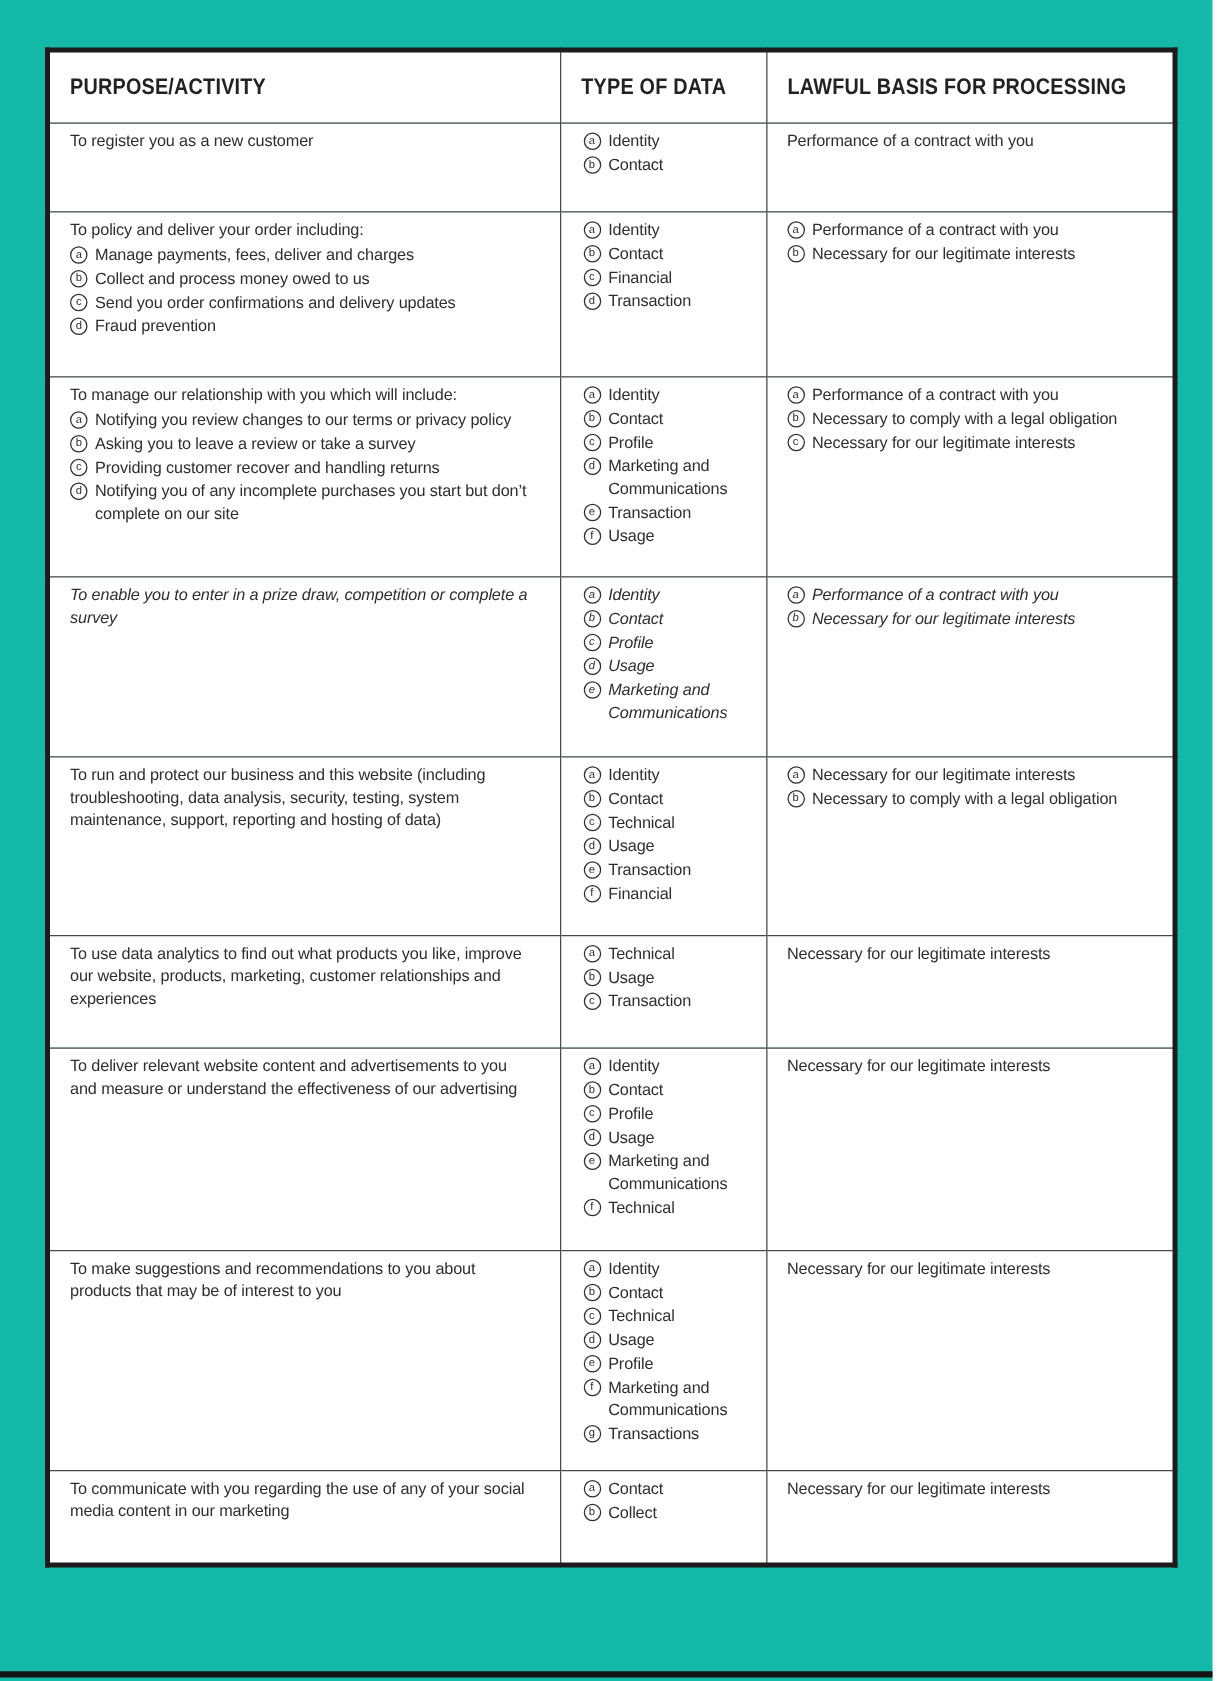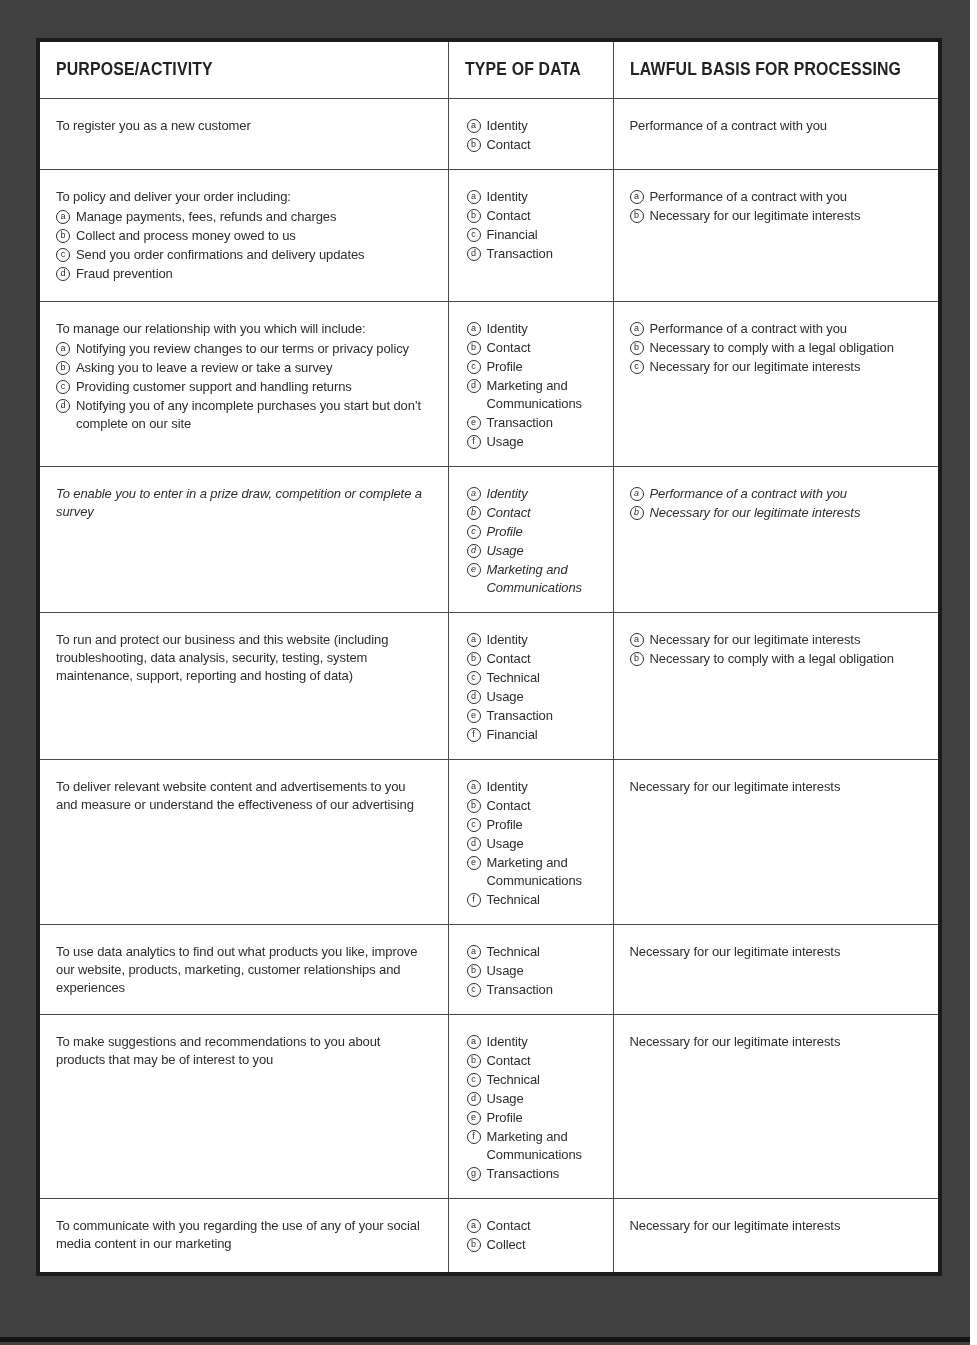--- a/index.html
+++ b/index.html
@@ -1,21 +1,21 @@
 <!DOCTYPE html>
 <html><head>
 <meta charset="utf-8">
 <style>
   * { margin: 0; padding: 0; box-sizing: border-box; }
   html, body { background: #ffffff; }
   .page {
     position: relative;
     width: 970px;
     height: 1345px;
-    background: #404040;
+    background: #14b8a6;
     font-family: "Liberation Sans", "DejaVu Sans", sans-serif;
     color: #2b2b2b;
     overflow: hidden;
   }
   .policy-table {
     position: absolute;
     left: 36px;
     top: 38px;
     width: 902px;
     border-collapse: collapse;
@@ -40,21 +40,21 @@
     color: #222222;
     white-space: nowrap;
   }
   .th-inner {
     display: inline-block;
     transform: scaleX(0.88);
     transform-origin: left center;
     letter-spacing: 0.2px;
   }
   .policy-table td {
-    padding: 18px 18px 14px 16px;
+    padding: 5px 18px 14px 16px;
     font-size: 13px;
     line-height: 18px;
     letter-spacing: -0.1px;
     color: #2e2e2e;
   }
   .policy-table td.col-data { padding-left: 18px; }
   .cell-intro { margin: 0 0 2px 0; }
   .cell-intro:empty { display: none; margin: 0; }
   .item-row {
     display: flex;
@@ -133,21 +133,21 @@
           </td>
           <td class="col-basis">
             <p class="cell-intro">Performance of a contract with you</p>
           </td>
         </tr>
         <tr style="height: 132px;">
           <td class="col-purpose">
             <p class="cell-intro">To policy and deliver your order including:</p>
             <div class="item-row">
               <span class="circ">a</span>
-              <span class="item-text">Manage payments, fees, refunds and charges</span>
+              <span class="item-text">Manage payments, fees, deliver and charges</span>
             </div>
             <div class="item-row">
               <span class="circ">b</span>
               <span class="item-text">Collect and process money owed to us</span>
             </div>
             <div class="item-row">
               <span class="circ">c</span>
               <span class="item-text">Send you order confirmations and delivery updates</span>
             </div>
             <div class="item-row">
@@ -190,21 +190,21 @@
             <div class="item-row">
               <span class="circ">a</span>
               <span class="item-text">Notifying you review changes to our terms or privacy policy</span>
             </div>
             <div class="item-row">
               <span class="circ">b</span>
               <span class="item-text">Asking you to leave a review or take a survey</span>
             </div>
             <div class="item-row">
               <span class="circ">c</span>
-              <span class="item-text">Providing customer support and handling returns</span>
+              <span class="item-text">Providing customer recover and handling returns</span>
             </div>
             <div class="item-row">
               <span class="circ">d</span>
               <span class="item-text">Notifying you of any incomplete purchases you start but don’t complete on our site</span>
             </div>
           </td>
           <td class="col-data">
             <div class="item-row">
               <span class="circ">a</span>
               <span class="item-text">Identity</span>
@@ -316,20 +316,42 @@
             <div class="item-row">
               <span class="circ">a</span>
               <span class="item-text">Necessary for our legitimate interests</span>
             </div>
             <div class="item-row">
               <span class="circ">b</span>
               <span class="item-text">Necessary to comply with a legal obligation</span>
             </div>
           </td>
         </tr>
+        <tr style="height: 90px;">
+          <td class="col-purpose">
+            <p class="cell-intro">To use data analytics to find out what products you like, improve our website, products, marketing, customer relationships and experiences</p>
+          </td>
+          <td class="col-data">
+            <div class="item-row">
+              <span class="circ">a</span>
+              <span class="item-text">Technical</span>
+            </div>
+            <div class="item-row">
+              <span class="circ">b</span>
+              <span class="item-text">Usage</span>
+            </div>
+            <div class="item-row">
+              <span class="circ">c</span>
+              <span class="item-text">Transaction</span>
+            </div>
+          </td>
+          <td class="col-basis">
+            <p class="cell-intro">Necessary for our legitimate interests</p>
+          </td>
+        </tr>
         <tr style="height: 162px;">
           <td class="col-purpose">
             <p class="cell-intro">To deliver relevant website content and advertisements to you and measure or understand the effectiveness of our advertising</p>
           </td>
           <td class="col-data">
             <div class="item-row">
               <span class="circ">a</span>
               <span class="item-text">Identity</span>
             </div>
             <div class="item-row">
@@ -344,42 +366,20 @@
               <span class="circ">d</span>
               <span class="item-text">Usage</span>
             </div>
             <div class="item-row">
               <span class="circ">e</span>
               <span class="item-text">Marketing and Communications</span>
             </div>
             <div class="item-row">
               <span class="circ">f</span>
               <span class="item-text">Technical</span>
-            </div>
-          </td>
-          <td class="col-basis">
-            <p class="cell-intro">Necessary for our legitimate interests</p>
-          </td>
-        </tr>
-        <tr style="height: 90px;">
-          <td class="col-purpose">
-            <p class="cell-intro">To use data analytics to find out what products you like, improve our website, products, marketing, customer relationships and experiences</p>
-          </td>
-          <td class="col-data">
-            <div class="item-row">
-              <span class="circ">a</span>
-              <span class="item-text">Technical</span>
-            </div>
-            <div class="item-row">
-              <span class="circ">b</span>
-              <span class="item-text">Usage</span>
-            </div>
-            <div class="item-row">
-              <span class="circ">c</span>
-              <span class="item-text">Transaction</span>
             </div>
           </td>
           <td class="col-basis">
             <p class="cell-intro">Necessary for our legitimate interests</p>
           </td>
         </tr>
         <tr style="height: 176px;">
           <td class="col-purpose">
             <p class="cell-intro">To make suggestions and recommendations to you about products that may be of interest to you</p>
           </td>

